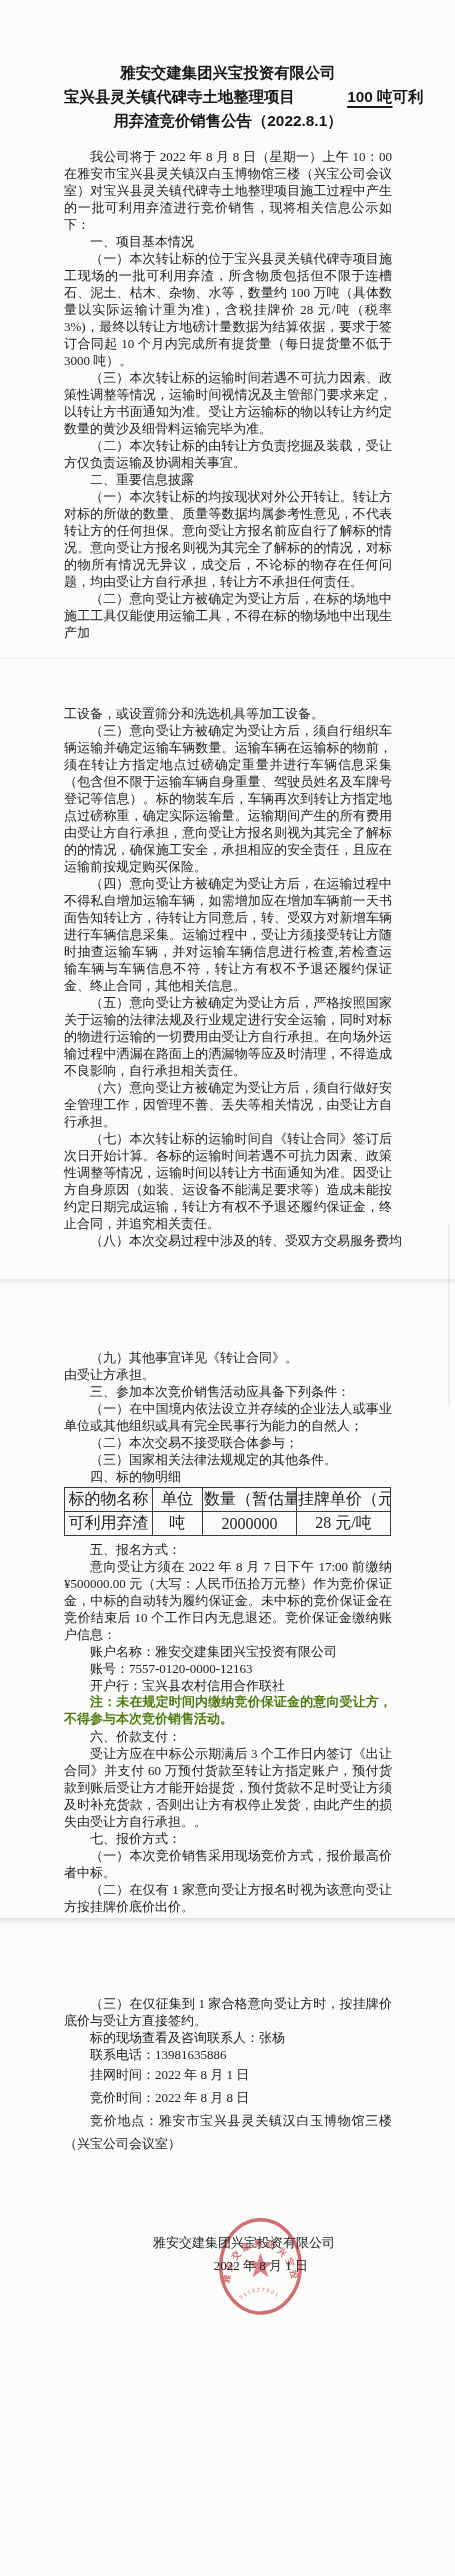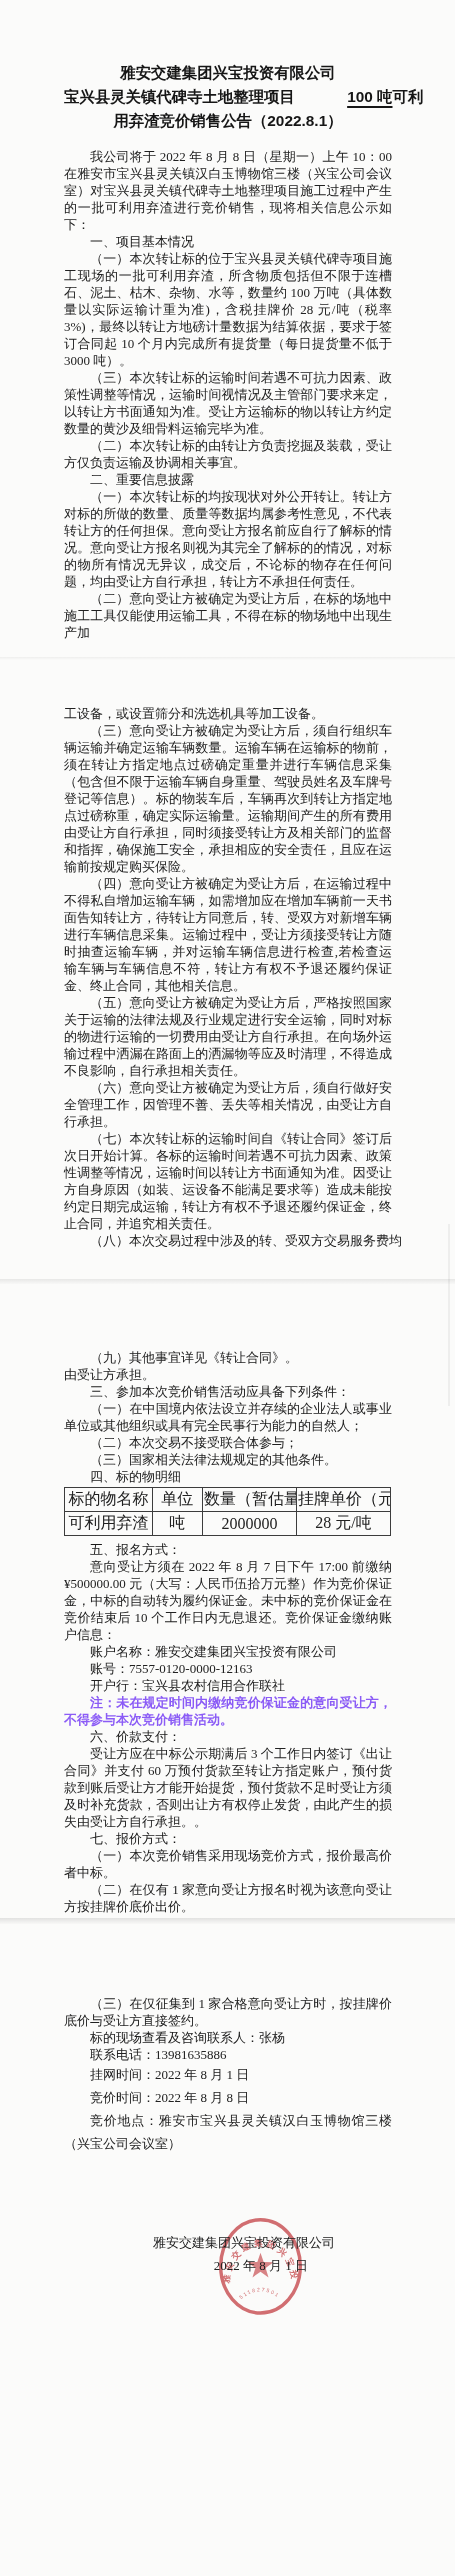--- a/index.html
+++ b/index.html
@@ -33,21 +33,21 @@
   .para{
     font-size:13px;line-height:17px;text-align:justify;text-indent:2em;
     text-justify:inter-ideograph;
   }
   .heading{
     font-family:"Liberation Sans", sans-serif;font-weight:normal;
     font-size:13px;line-height:17px;text-indent:2em;color:#191919;
   }
   .noindent{text-indent:0;}
   .nowrap{white-space:nowrap;text-align:left;}
-  .boldnote{font-family:Liberation Sans, sans-serif;font-weight:bold;color:#8b5cf6;}
+  .boldnote{font-family:Liberation Mono, monospace;font-weight:bold;color:#4d7c0f;}
   .info{line-height:23px;}
   .mt8{margin-top:4.6px;}
   .mt4{margin-top:2.3px;}
 
   table.details-table{
     width:327px;border-collapse:collapse;margin-top:2.3px;
     font-size:16px;table-layout:fixed;
   }
   table.details-table th, table.details-table td{
     border:1.1px solid #3c3c3c;height:23px;text-align:center;
@@ -88,21 +88,21 @@
     <div class="heading">一、项目基本情况</div>
     <div class="para">（一）本次转让标的位于宝兴县灵关镇代碑寺项目施工现场的一批可利用弃渣，所含物质包括但不限于连槽石、泥土、枯木、杂物、水等，数量约 100 万吨（具体数量以实际运输计重为准)，含税挂牌价 28 元/吨（税率 3%)，最终以转让方地磅计量数据为结算依据，要求于签订合同起 10 个月内完成所有提货量（每日提货量不低于 3000 吨）。</div>
     <div class="para">（三）本次转让标的运输时间若遇不可抗力因素、政策性调整等情况，运输时间视情况及主管部门要求来定，以转让方书面通知为准。受让方运输标的物以转让方约定数量的黄沙及细骨料运输完毕为准。</div>
     <div class="para">（二）本次转让标的由转让方负责挖掘及装载，受让方仅负责运输及协调相关事宜。</div>
     <div class="heading">二、重要信息披露</div>
     <div class="para">（一）本次转让标的均按现状对外公开转让。转让方对标的所做的数量、质量等数据均属参考性意见，不代表转让方的任何担保。意向受让方报名前应自行了解标的情况。意向受让方报名则视为其完全了解标的的情况，对标的物所有情况无异议，成交后，不论标的物存在任何问题，均由受让方自行承担，转让方不承担任何责任。</div>
     <div class="para">（二）意向受让方被确定为受让方后，在标的场地中施工工具仅能使用运输工具，不得在标的物场地中出现生产加</div>
   </div>
 <div class="page" id="page2">
     <div class="para noindent">工设备，或设置筛分和洗选机具等加工设备。</div>
-    <div class="para">（三）意向受让方被确定为受让方后，须自行组织车辆运输并确定运输车辆数量。运输车辆在运输标的物前，须在转让方指定地点过磅确定重量并进行车辆信息采集（包含但不限于运输车辆自身重量、驾驶员姓名及车牌号登记等信息）。标的物装车后，车辆再次到转让方指定地点过磅称重，确定实际运输量。运输期间产生的所有费用由受让方自行承担，同时须接受转让方及相关部门的监督和指挥，确保施工安全，承担相应的安全责任，且应在运输前按规定购买保险。</div>
+    <div class="para">（三）意向受让方被确定为受让方后，须自行组织车辆运输并确定运输车辆数量。运输车辆在运输标的物前，须在转让方指定地点过磅确定重量并进行车辆信息采集（包含但不限于运输车辆自身重量、驾驶员姓名及车牌号登记等信息）。标的物装车后，车辆再次到转让方指定地点过磅称重，确定实际运输量。运输期间产生的所有费用由受让方自行承担，意向受让方报名则视为其完全了解标的的情况，确保施工安全，承担相应的安全责任，且应在运输前按规定购买保险。</div>
     <div class="para">（四）意向受让方被确定为受让方后，在运输过程中不得私自增加运输车辆，如需增加应在增加车辆前一天书面告知转让方，待转让方同意后，转、受双方对新增车辆进行车辆信息采集。运输过程中，受让方须接受转让方随时抽查运输车辆，并对运输车辆信息进行检查,若检查运输车辆与车辆信息不符，转让方有权不予退还履约保证金、终止合同，其他相关信息。</div>
     <div class="para">（五）意向受让方被确定为受让方后，严格按照国家关于运输的法律法规及行业规定进行安全运输，同时对标的物进行运输的一切费用由受让方自行承担。在向场外运输过程中洒漏在路面上的洒漏物等应及时清理，不得造成不良影响，自行承担相关责任。</div>
     <div class="para">（六）意向受让方被确定为受让方后，须自行做好安全管理工作，因管理不善、丢失等相关情况，由受让方自行承担。</div>
     <div class="para">（七）本次转让标的运输时间自《转让合同》签订后次日开始计算。各标的运输时间若遇不可抗力因素、政策性调整等情况，运输时间以转让方书面通知为准。因受让方自身原因（如装、运设备不能满足要求等）造成未能按约定日期完成运输，转让方有权不予退还履约保证金，终止合同，并追究相关责任。</div>
     <div class="para nowrap">（八）本次交易过程中涉及的转、受双方交易服务费均</div>
   </div>
 <div class="page" id="page3">
     <div class="para">（九）其他事宜详见《转让合同》。</div>
     <div class="para noindent">由受让方承担。</div>
     <div class="heading">三、参加本次竞价销售活动应具备下列条件：</div>

